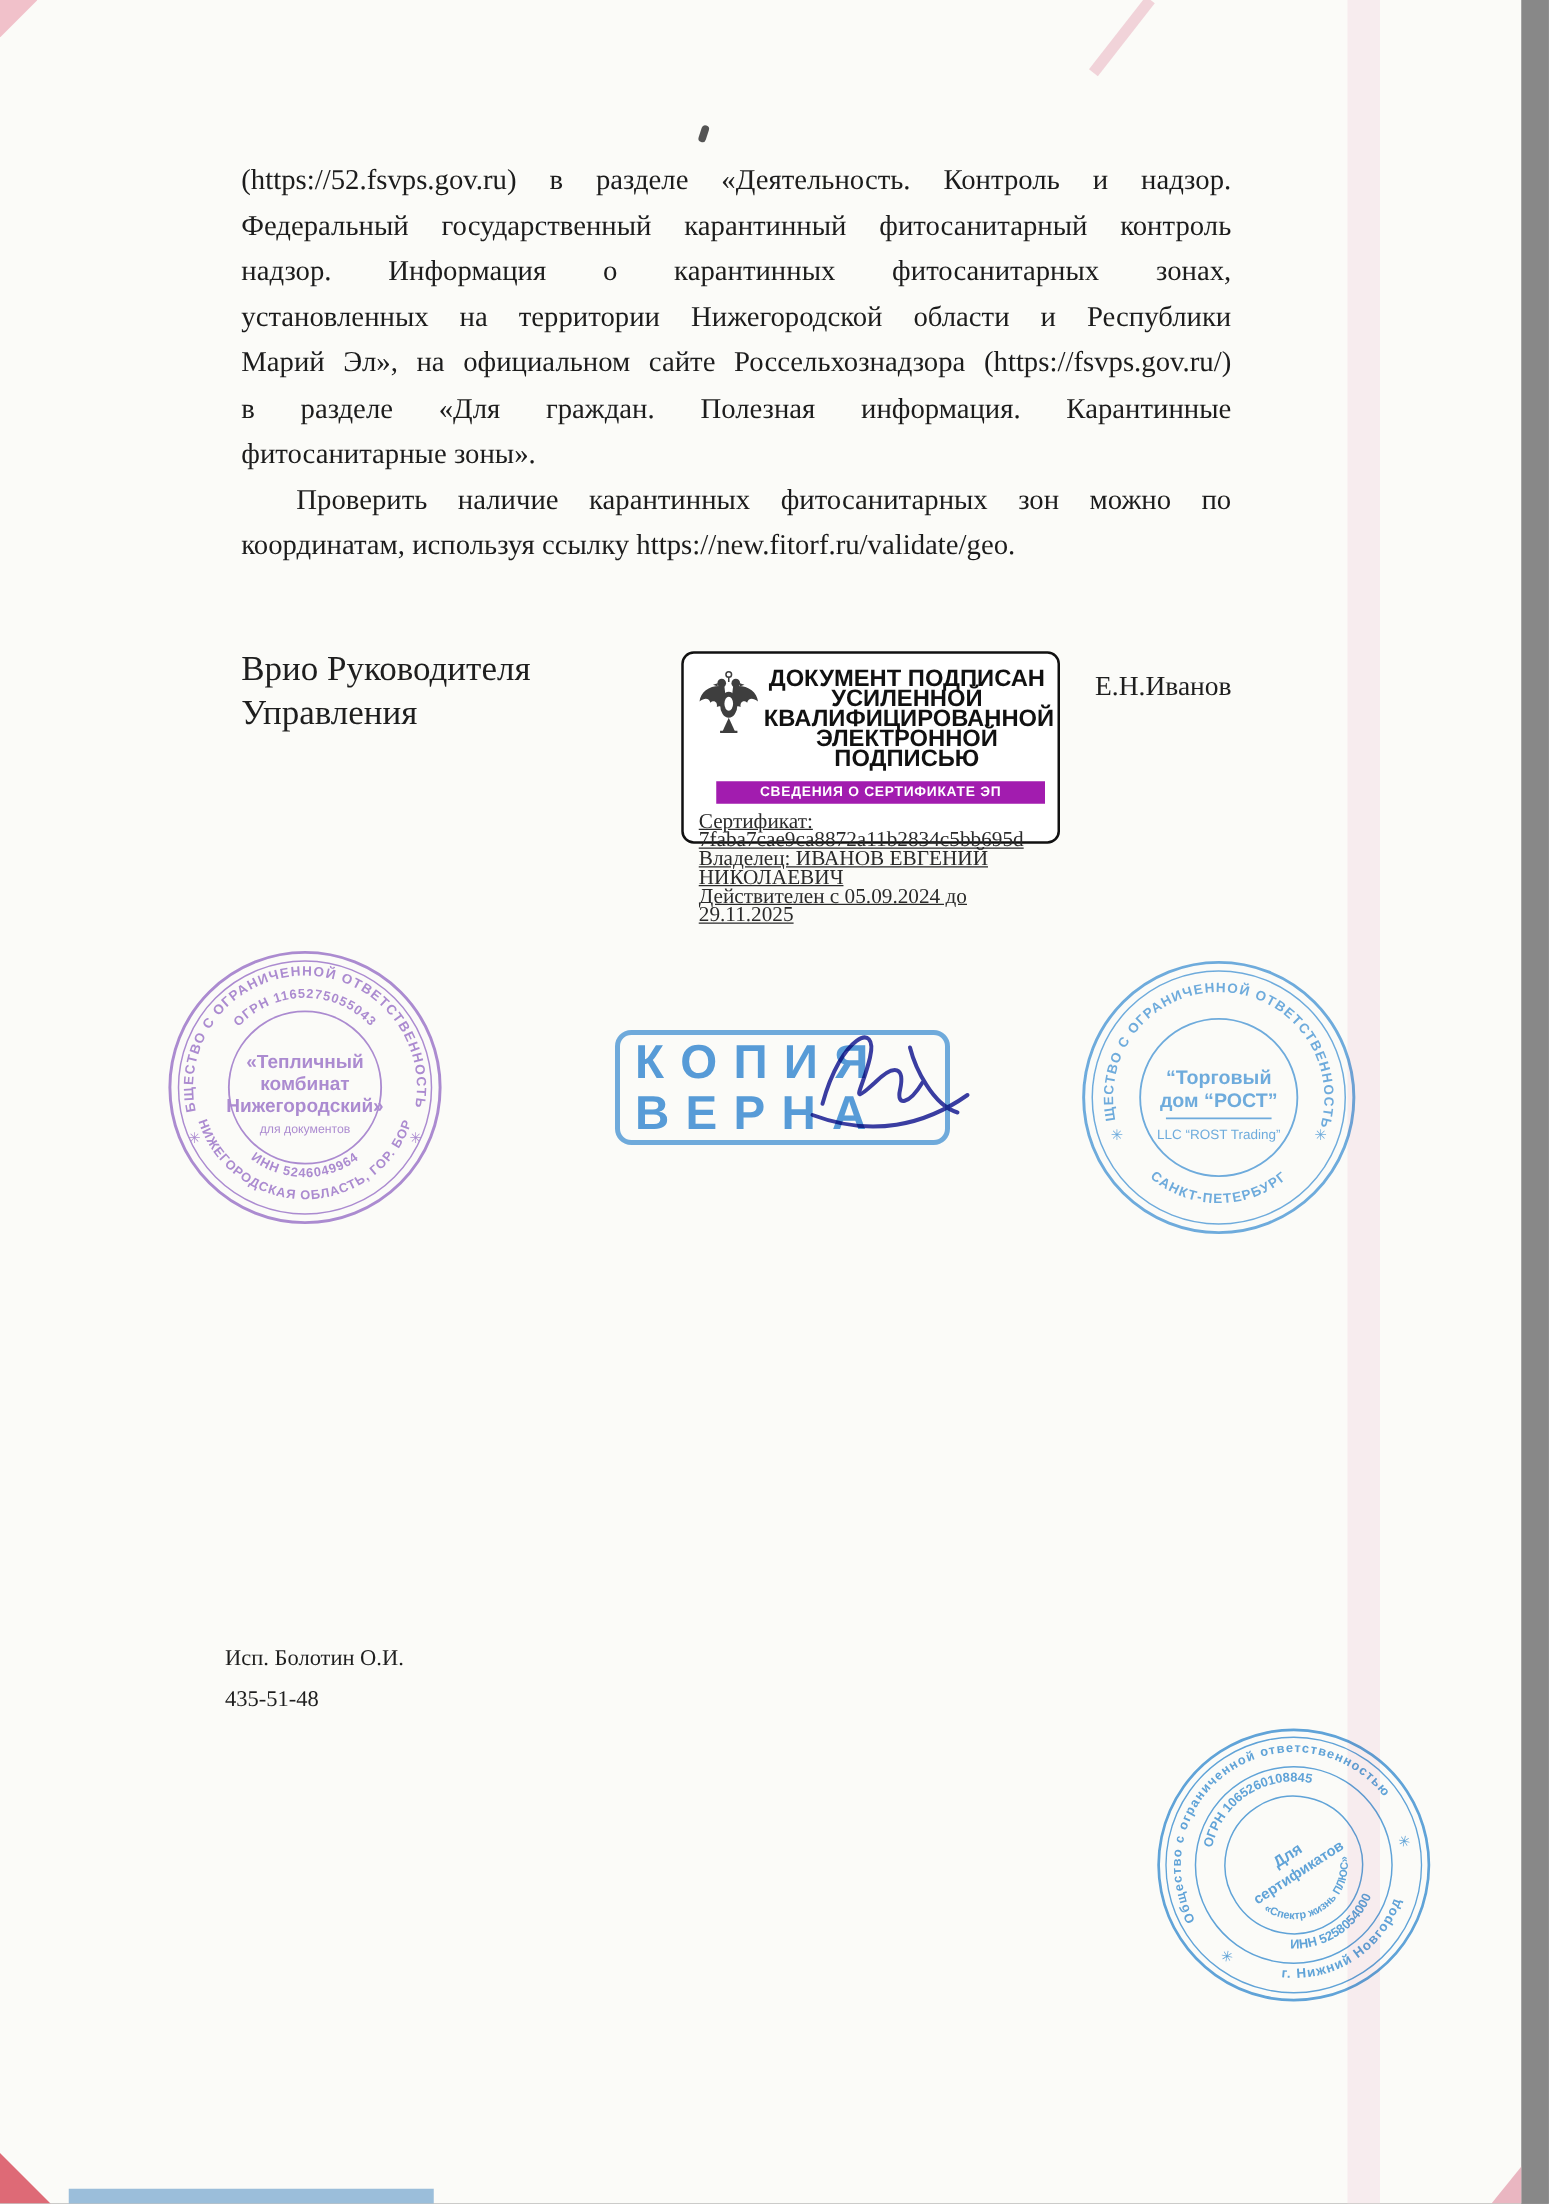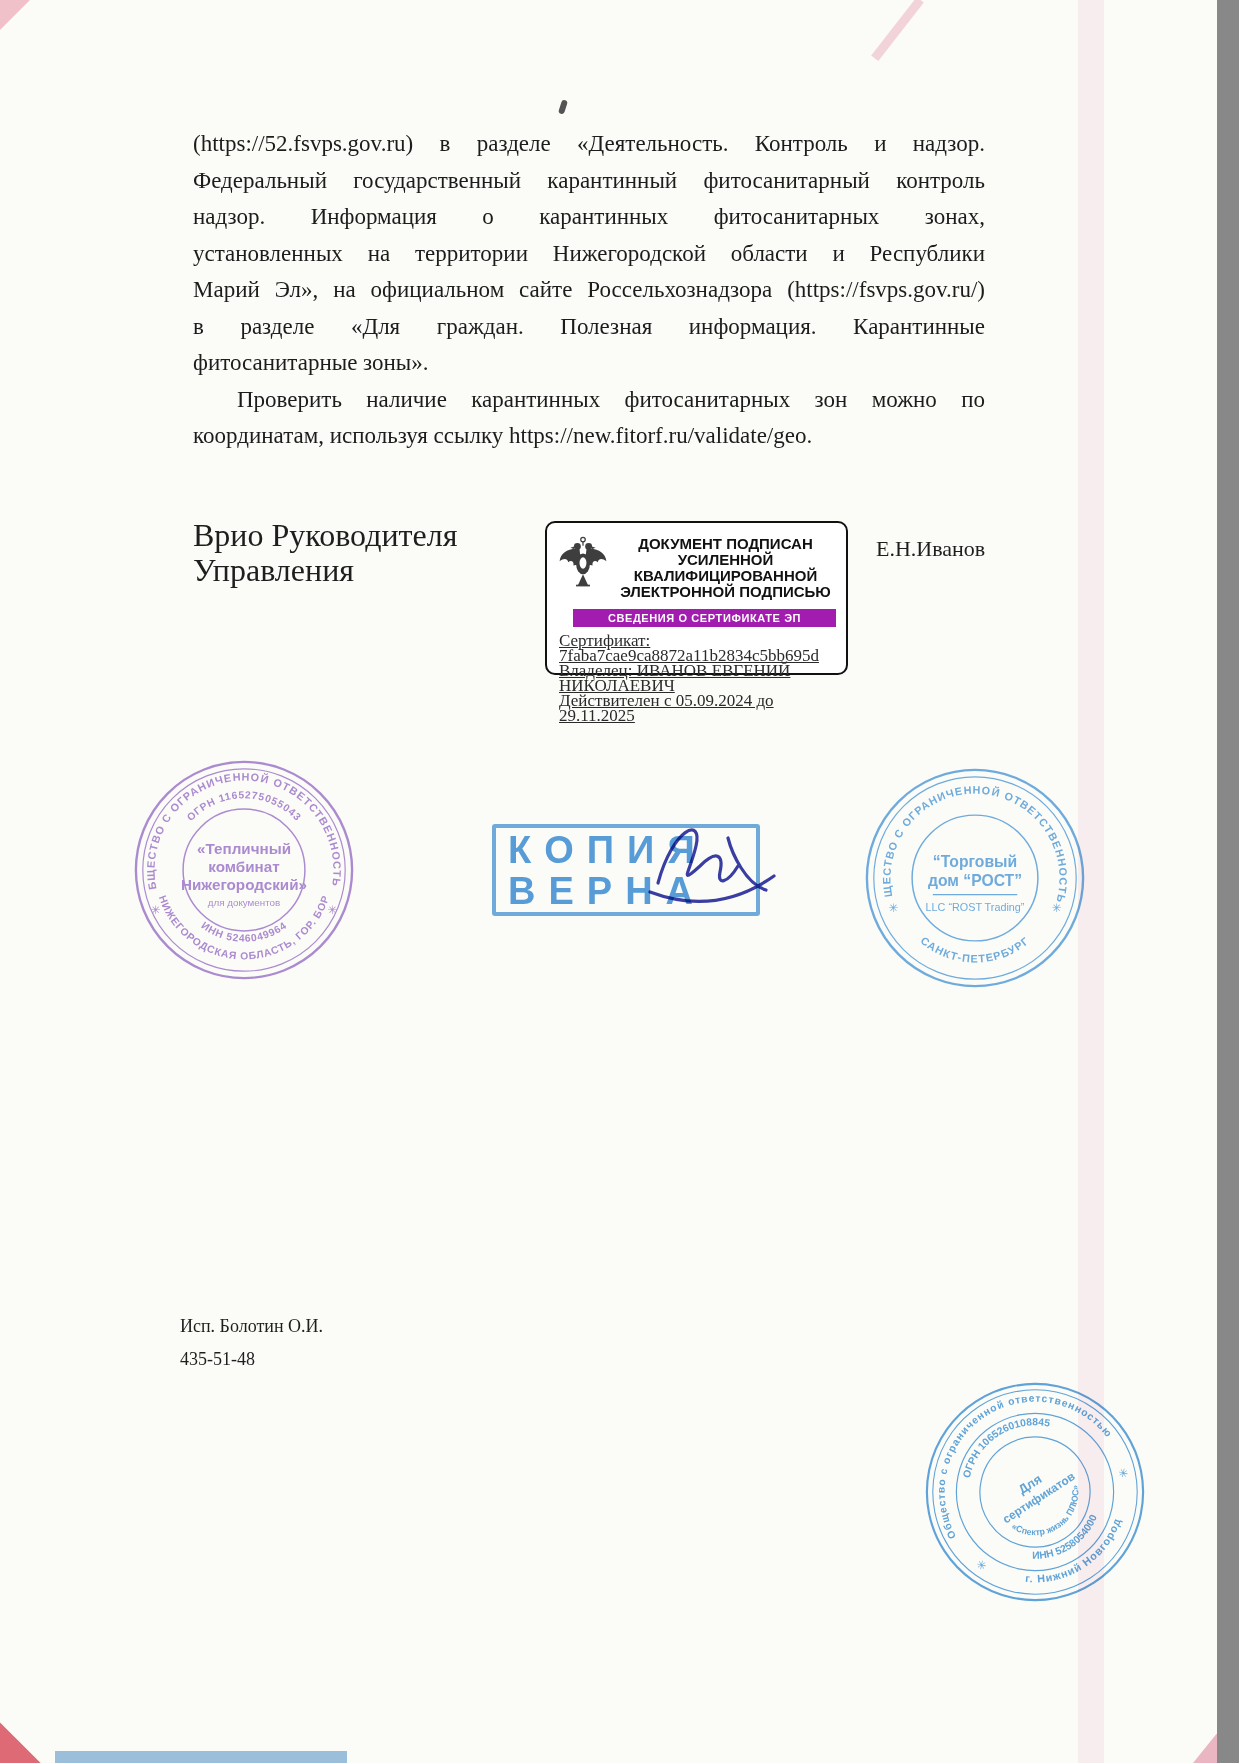--- a/index.html
+++ b/index.html
@@ -22,49 +22,49 @@
             clip-path:polygon(100% 0,100% 100%,0 100%); }
   .art-speck { left:560px; top:100px; width:6px; height:14px; background:#2a2a2a; opacity:.8;
                transform:rotate(18deg); border-radius:3px; }
   
   .body-text { position:absolute; left:193px; top:126px; width:792px;
                font-size:23px; line-height:36.5px; color:#1c1c1c; }
   .tline { white-space:nowrap; }
   .just { white-space:normal; text-align:justify; text-align-last:justify; }
   .indent { text-indent:44px; }
   
-  .role { position:absolute; left:193px; top:518px; font-size:32px; line-height:35px; }
+  .role { position:absolute; left:193px; top:518px; font-size:28px; line-height:35px; }
   .signer { position:absolute; left:876px; top:536px; font-size:22px; }
   
   .eds-box { position:absolute; left:545px; top:521px; width:303px; height:154px;
              background:#fff; border:2.5px solid #111; border-radius:10px;
              box-sizing:border-box; }
   .eds-emblem { position:absolute; left:10px; top:12px; width:52px; height:56px; }
   .eds-title { margin:13px 6px 0 64px; text-align:center;
                font-family:"Liberation Sans", sans-serif; font-weight:700;
-               font-size:15px; line-height:16px; color:#111; }
+               font-size:19px; line-height:16px; color:#111; }
   .eds-bar { margin:9px 10px 0 26px; height:18px; background:#a21caf; color:#fff;
              font-family:"Liberation Sans", sans-serif; font-weight:700; font-size:11px;
              letter-spacing:.6px; text-align:center; line-height:18px; }
   .eds-cert { margin:6px 8px 0 12px; font-size:17px; line-height:15px; color:#2a2a2a;text-decoration:underline; }
   
   .stamp { position:absolute; mix-blend-mode:multiply; }
   .stamp svg text { font-family:"Liberation Sans", sans-serif; }
   .stamp-greenhouse { left:131px; top:757px; width:226px; height:226px; opacity:.8; }
   .stamp-rost { left:862px; top:765px; width:226px; height:226px; opacity:.85; }
   .stamp-spektr { left:922px; top:1379px; width:226px; height:226px; opacity:.85;
                   transform:rotate(-33deg); }
   .ring-txt { font-size:11px; letter-spacing:1.1px; font-weight:600; }
   .ring-txt-sm { font-size:10.5px; letter-spacing:.8px; font-weight:600; }
   .ctr-1 { font-size:15.5px; font-weight:600; }
   .ctr-sub { font-size:10px; }
   .star-g { font-size:12px; }
   
   .copy-stamp { position:absolute; left:492px; top:824px; width:268px; height:92px;
-                border:4px solid rgba(74,150,218,.85); border-radius:3px;
+                border:4px solid rgba(74,150,218,.85); border-radius:13px;
                 box-sizing:border-box; padding:2px 0 0 12px;
                 font-family:"Liberation Sans", sans-serif; font-weight:800;
                 font-size:38px; line-height:41px; letter-spacing:13px; color:#4a96da;
                 mix-blend-mode:multiply; opacity:.92; }
   .sig { position:absolute; left:628px; top:788px; width:170px; height:140px;
          mix-blend-mode:multiply; }
   
   .footer { position:absolute; left:180px; top:1310px; font-size:18px; line-height:33px; }
 </style>
 </head>

